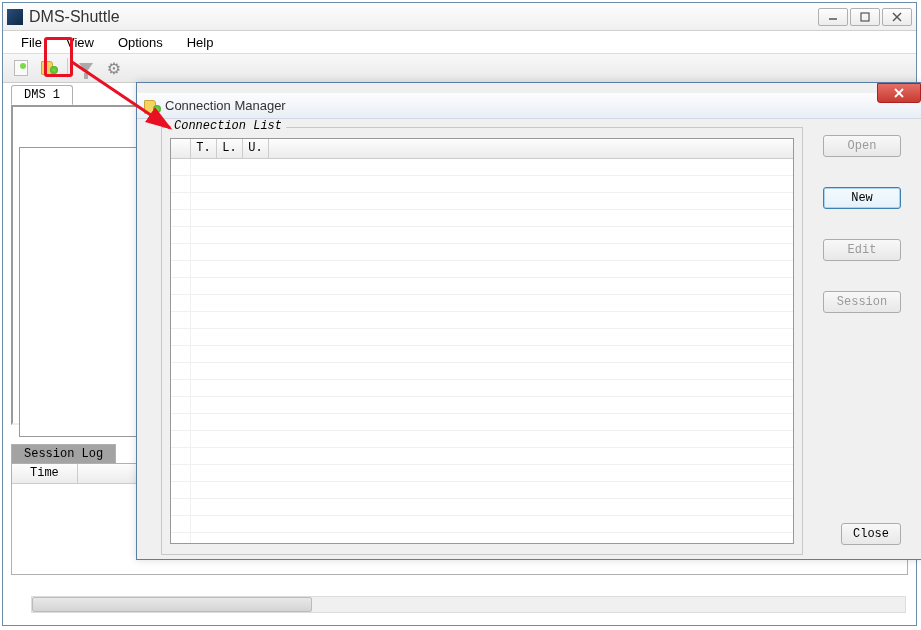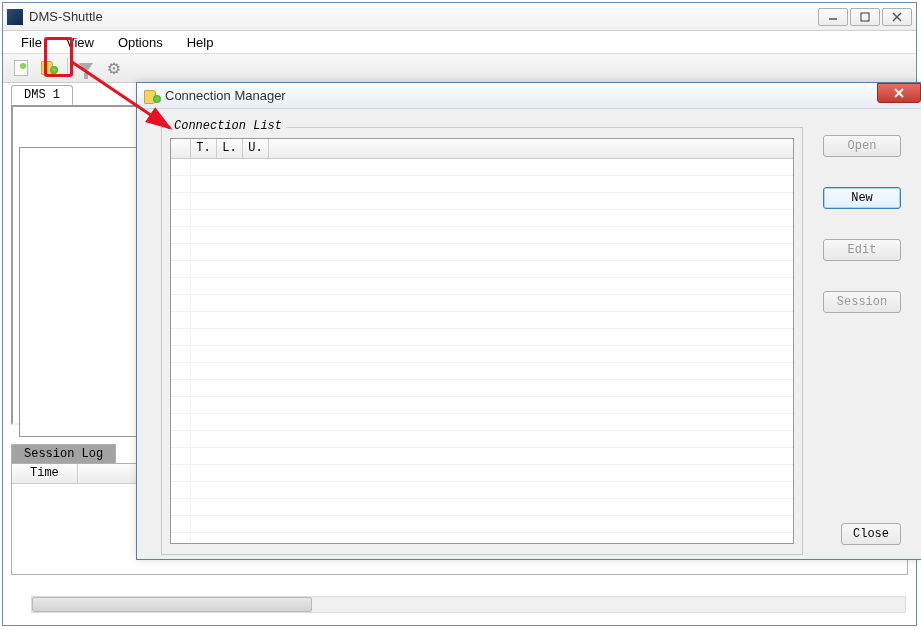--- a/index.html
+++ b/index.html
@@ -26,21 +26,21 @@
       border-bottom: 1px solid #d0d0d0;
       display: flex;
       align-items: center;
       padding: 0 4px;
     }
     .app-icon {
       width: 16px; height: 16px;
       background: linear-gradient(135deg, #2a4d7a, #0d2847);
       margin-right: 6px;
     }
-    .title-text { flex: 1; font-size: 13px; color: #333; }
+    .title-text { flex: 1; font-size: 16px; color: #333; }
     .win-controls { display: flex; gap: 2px; }
     .win-btn {
       width: 30px; height: 18px;
       border: 1px solid #b0b0b0;
       border-radius: 2px;
       background: linear-gradient(#fdfdfd, #ececec);
       display: flex; align-items: center; justify-content: center;
       font-size: 10px; color: #555;
       cursor: pointer;
     }
@@ -159,20 +159,21 @@
       box-shadow: 0 0 8px rgba(0,0,0,0.15);
       z-index: 50;
     }
     .dialog-title {
       height: 26px;
       background: linear-gradient(#fdfdfe, #e8eef5);
       border-bottom: 1px solid #cfd8e2;
       display: flex;
       align-items: center;
       padding: 0 6px;
+      margin-top: 10px;
     }
     .dialog-icon {
       width: 16px; height: 16px;
       margin-right: 6px;
       position: relative;
     }
     .dialog-title-text { font-size: 13px; color: #333; }
     .dialog-close {
       position: absolute;
       top: 0; right: 0;

